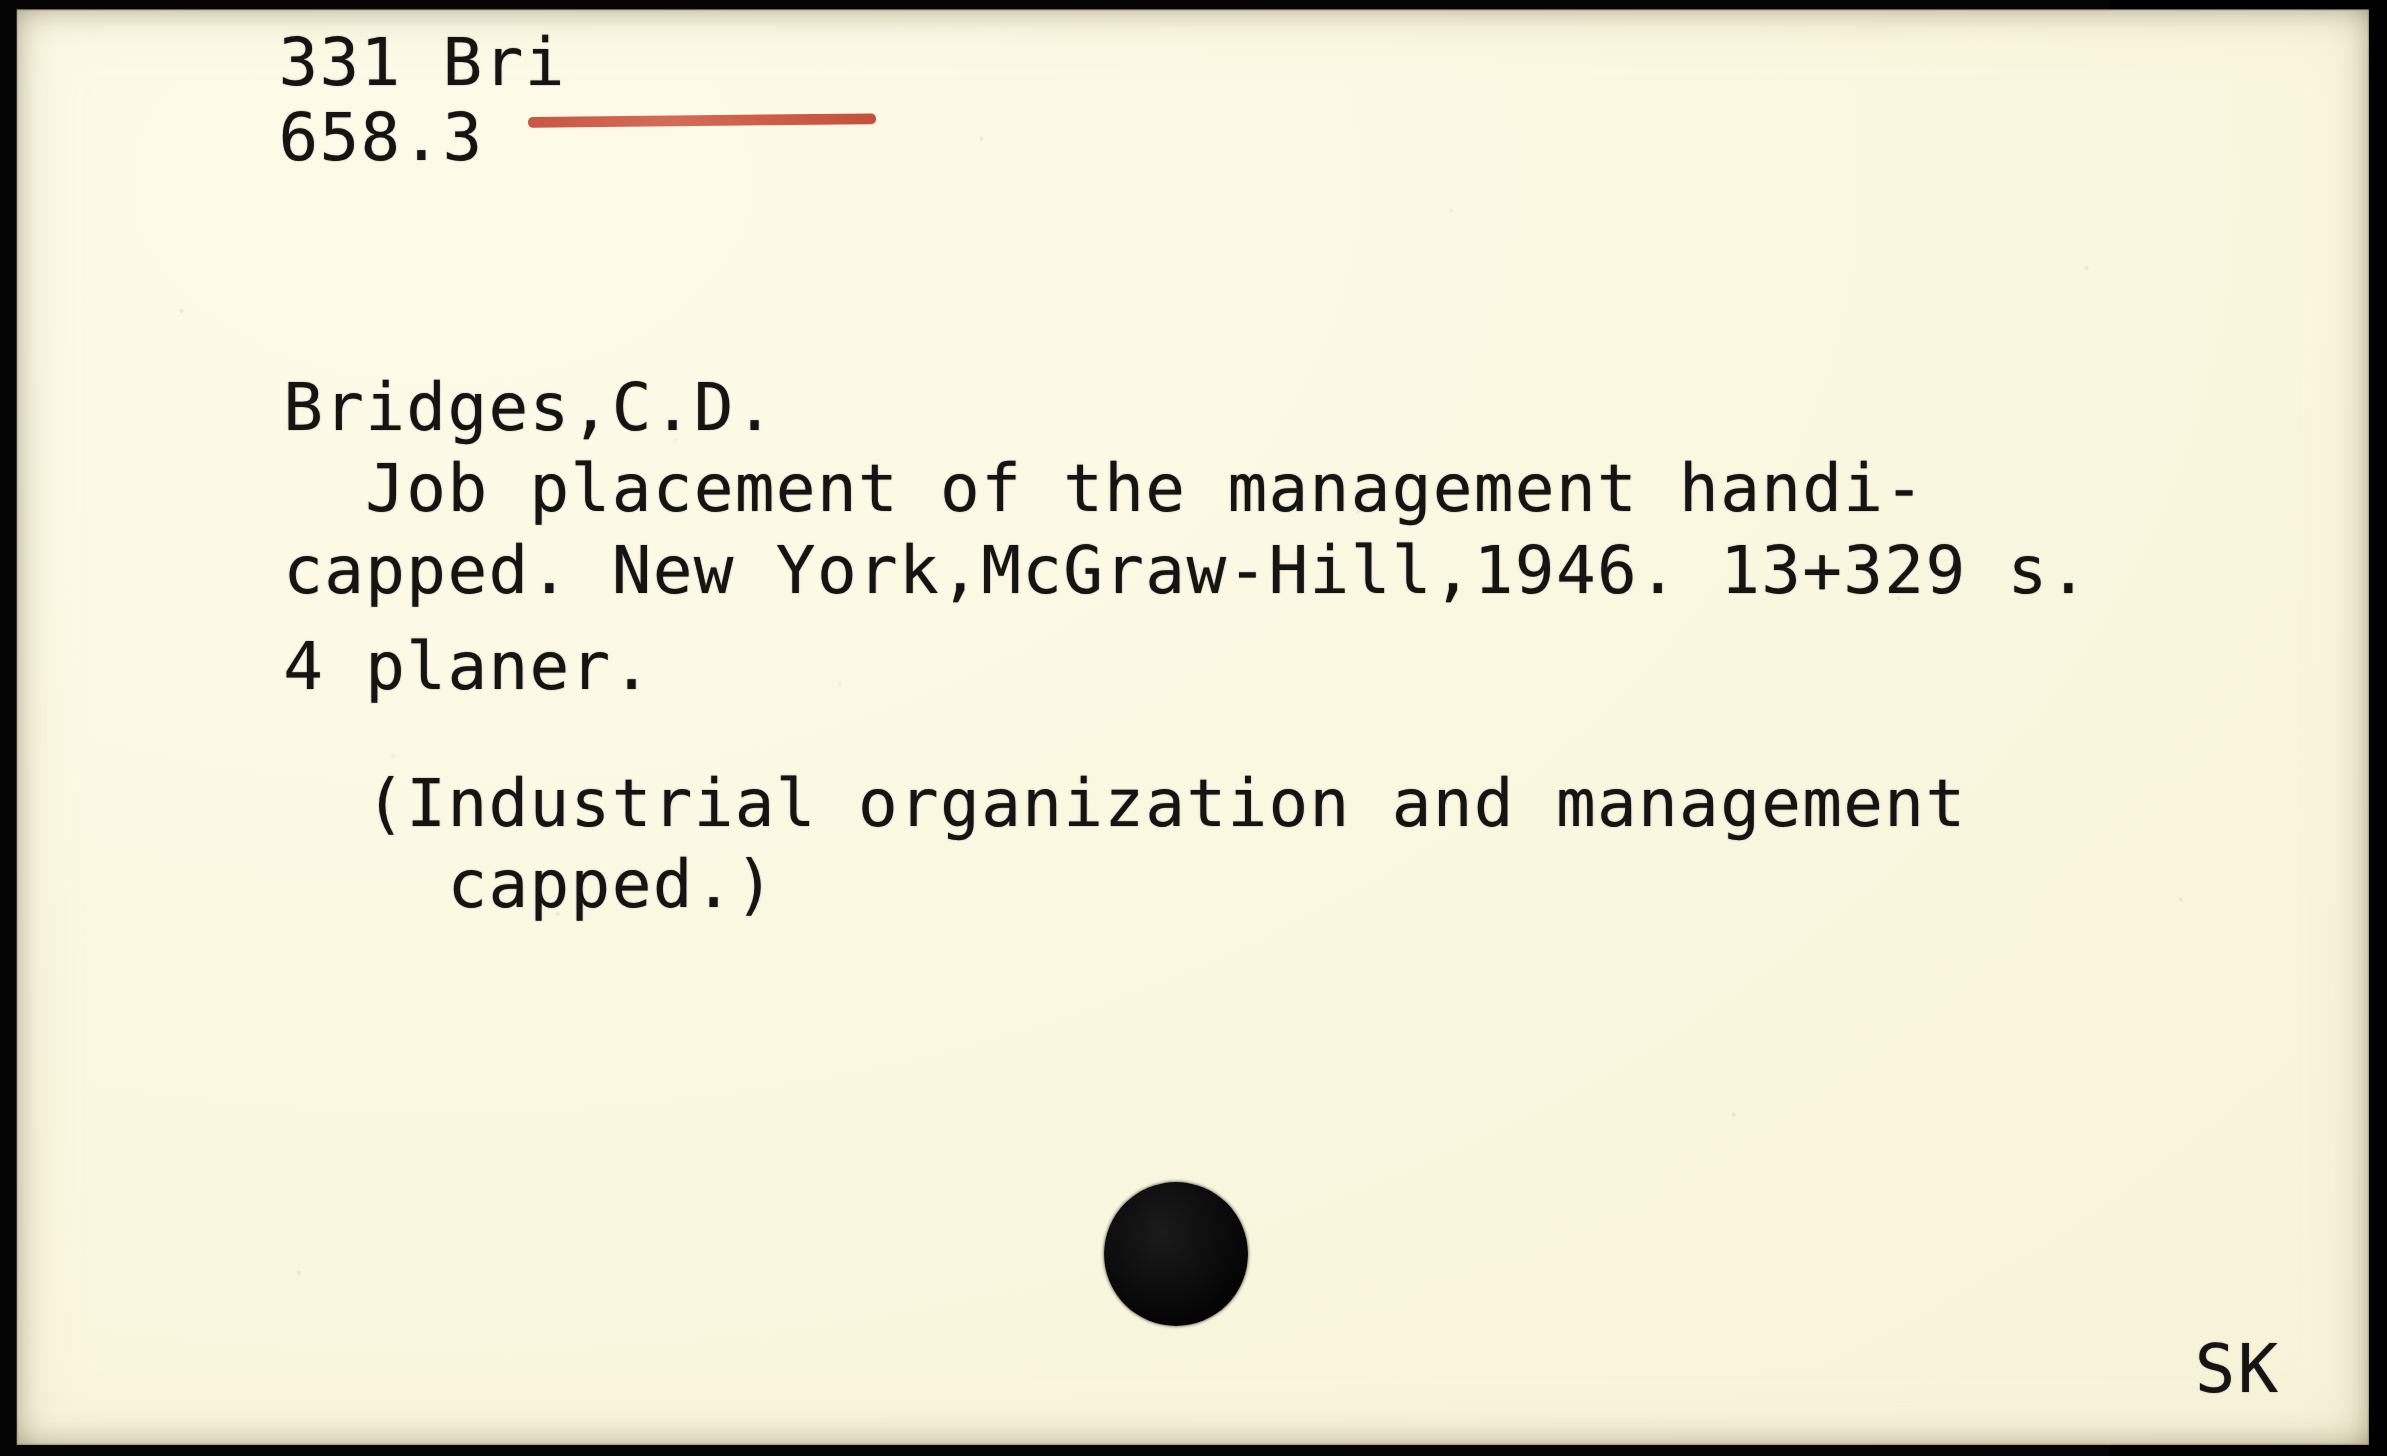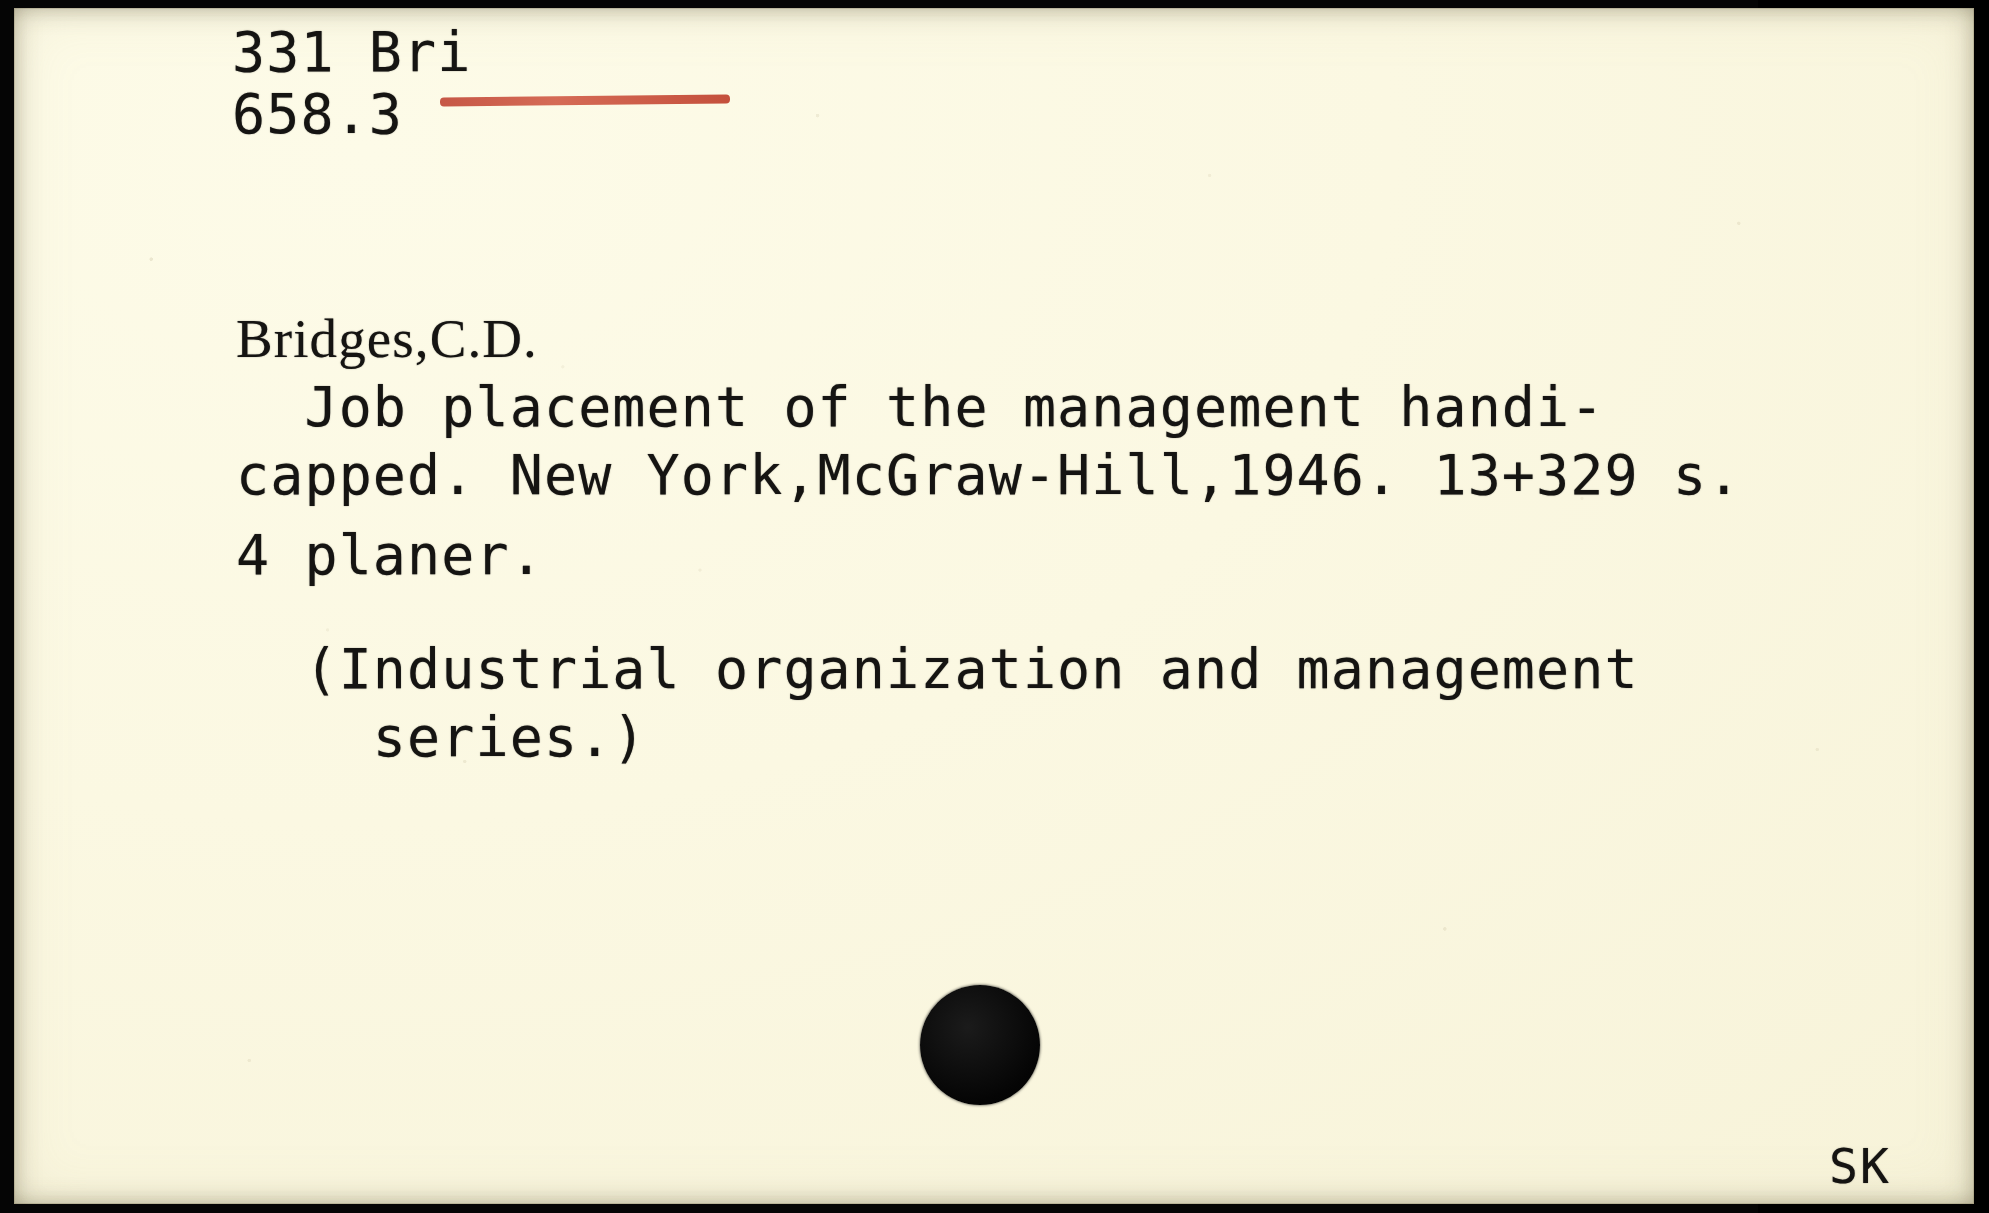--- a/index.html
+++ b/index.html
@@ -107,21 +107,21 @@
     top: 78px;
     width: 290px;
     height: 9px;
     background: linear-gradient(90deg,#c24b3a 0%, #d2604b 40%, #c0432f 100%);
     border-radius: 4px;
     transform: rotate(-0.6deg);
     opacity: 0.93;
   }
 
   
-  #author-line   { left: 222px; top: 297px; font-family: Liberation Serif, serif; }
+  #author-line   { left: 222px; top: 297px; }
   #title-line-1  { left: 222px; top: 365px; }
   #title-line-2  { left: 222px; top: 433px; }
   #title-line-3  { left: 222px; top: 501px; margin-top: 12px; }
 
   
   #series-line-1 { left: 222px; top: 627px; }
   #series-line-2 { left: 222px; top: 695px; }
 
   
   #punch-hole {
@@ -131,22 +131,22 @@
     width: 120px;
     height: 120px;
     border-radius: 50%;
     background: radial-gradient(circle at 40% 35%, #1b1b1b 0%, #050505 70%, #000 100%);
     box-shadow: 0 0 3px rgba(0,0,0,0.8);
   }
 
   
   #library-mark {
     left: 1815px;
-    top: 1124px;
-    font-size: 48px;
+    top: 1100px;
+    font-size: 56px;
     letter-spacing: 2px;
   }
 </style>
 </head>
 <body>
 
 <div id="card-scan">
 
   <div id="card">
 
@@ -158,21 +158,21 @@
       <div class="typed" id="callnum-line2">658.3</div>
     </div>
 
     <div class="typed" id="author-line">Bridges,C.D.</div>
 
     <div class="typed" id="title-line-1">  Job placement of the management handi-</div>
     <div class="typed" id="title-line-2">capped. New York,McGraw-Hill,1946. 13+329 s.</div>
     <div class="typed" id="title-line-3">4 planer.</div>
 
     <div class="typed" id="series-line-1">  (Industrial organization and management</div>
-    <div class="typed" id="series-line-2">    series.)</div>
+    <div class="typed" id="series-line-2">    capped.)</div>
 
     <div id="punch-hole"></div>
 
     <div class="typed" id="library-mark">SK</div>
 
     <div id="vignette"></div>
   </div>
 
 </div>
 

